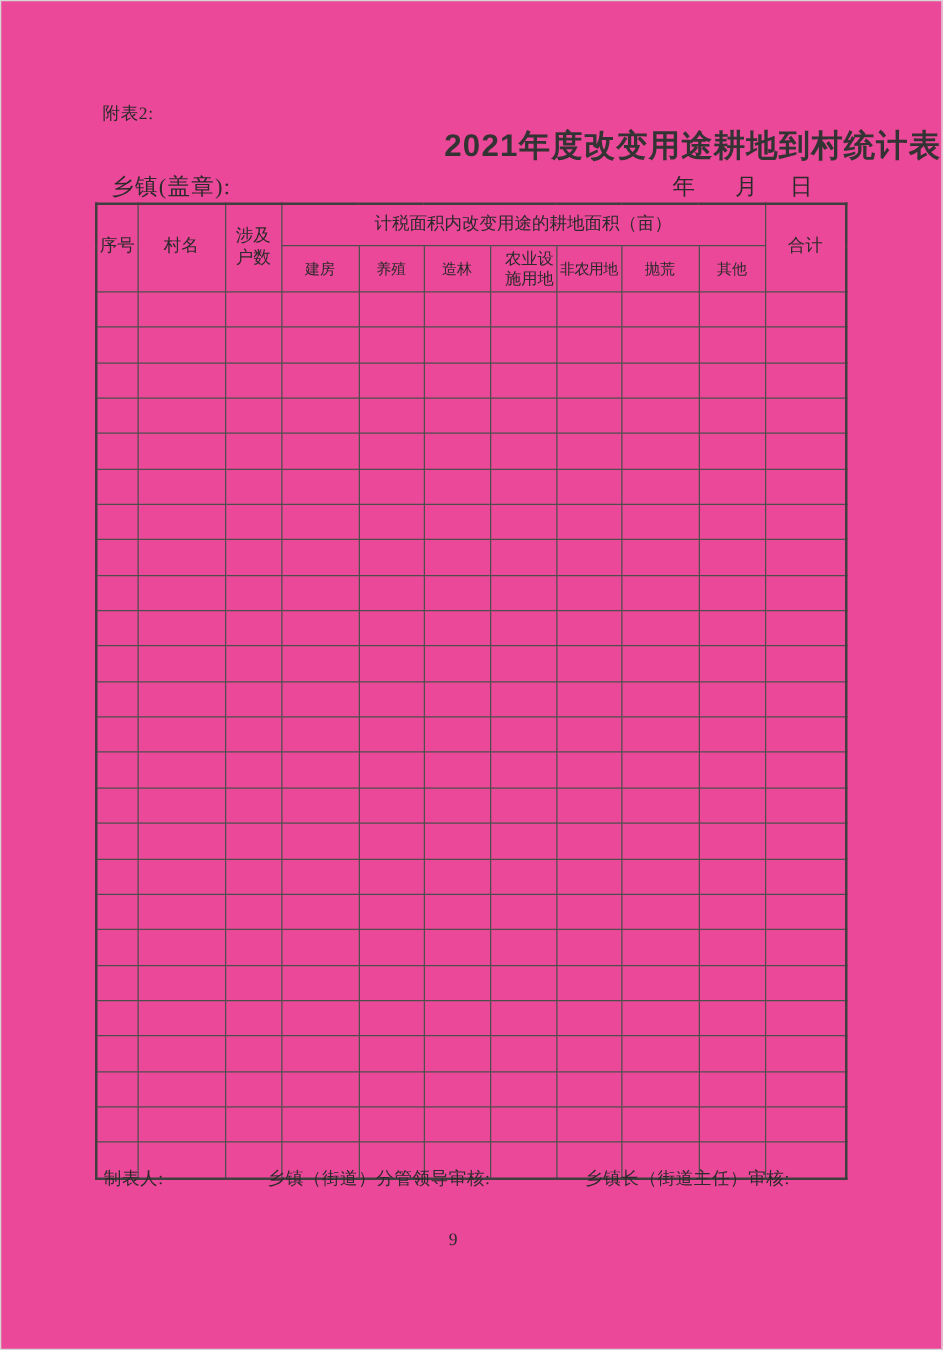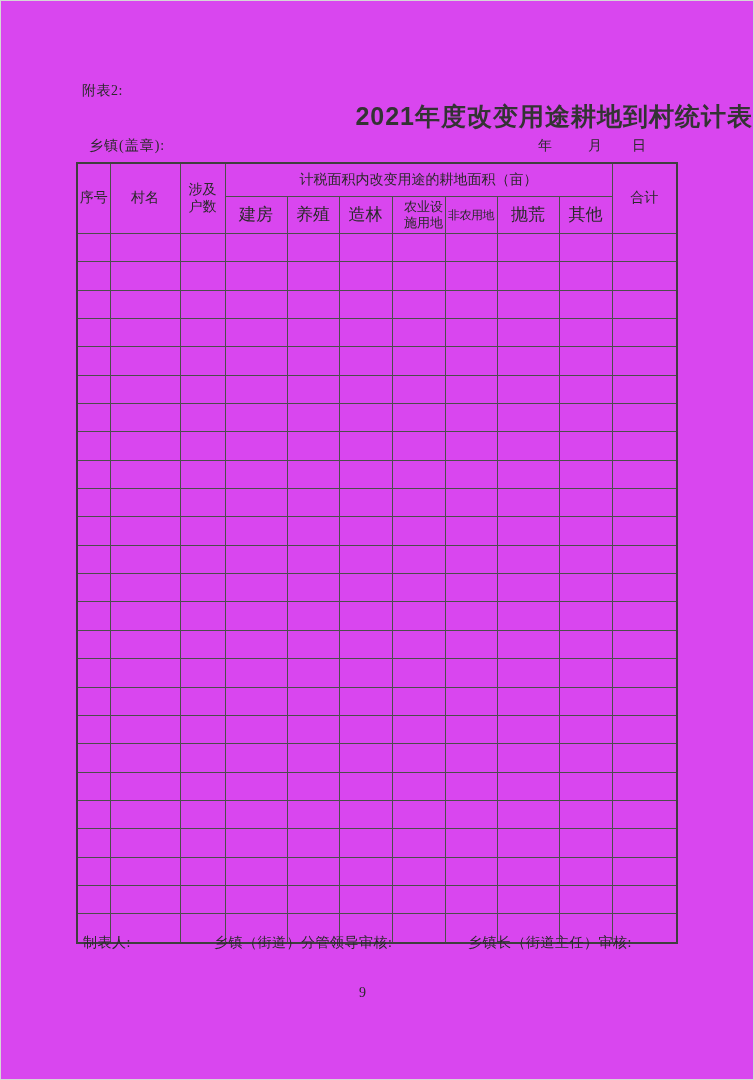--- a/index.html
+++ b/index.html
@@ -4,21 +4,21 @@
 <style>
   html, body {
     margin: 0;
     padding: 0;
     background: #ffffff;
   }
   .page {
     position: relative;
     width: 754px;
     height: 1080px;
-    background: #d946ef;
+    background: #ec4899;
     border: 1px solid #d6d6d6;
     box-sizing: border-box;
     font-family: "Liberation Serif", "DejaVu Serif", serif;
     color: #2a2a2a;
     overflow: hidden;
   }
   .attachment {
     position: absolute;
     left: 81px;
     top: 81px;
@@ -39,21 +39,21 @@
     font-weight: bold;
     letter-spacing: 1px;
     color: #333333;
   }
   .subhead {
     position: absolute;
     left: 0;
     top: 136px;
     width: 100%;
     height: 18px;
-    font-size: 14px;
+    font-size: 18px;
   }
   .stamp-label { position: absolute; left: 88px; top: 0; letter-spacing: 1px; }
   .date-year   { position: absolute; left: 537px; top: 0; }
   .date-month  { position: absolute; left: 587px; top: 0; }
   .date-day    { position: absolute; left: 631px; top: 0; }
 
   table.stats {
     position: absolute;
     left: 75px;
     top: 161px;
@@ -68,21 +68,21 @@
     text-align: center;
     vertical-align: middle;
     font-weight: normal;
     font-size: 14px;
     color: #2a2a2a;
     white-space: pre-line;
     line-height: 1.2;
     overflow: hidden;
   }
   thead tr.group-row th { height: 32px; }
-  thead tr.sub-row th { height: 36px; font-size: 17px; }
+  thead tr.sub-row th { height: 36px; font-size: 12px; }
   thead tr.sub-row th:nth-child(4) { font-size: 13px; padding-left: 10px; }
   thead tr.sub-row th:nth-child(5) { font-size: 12px; letter-spacing: -0.5px; margin-top: 10px; }
   tbody td { height: 27.35px; }
 
   .footer {
     position: absolute;
     left: 0;
     top: 933px;
     width: 100%;
     height: 18px;

